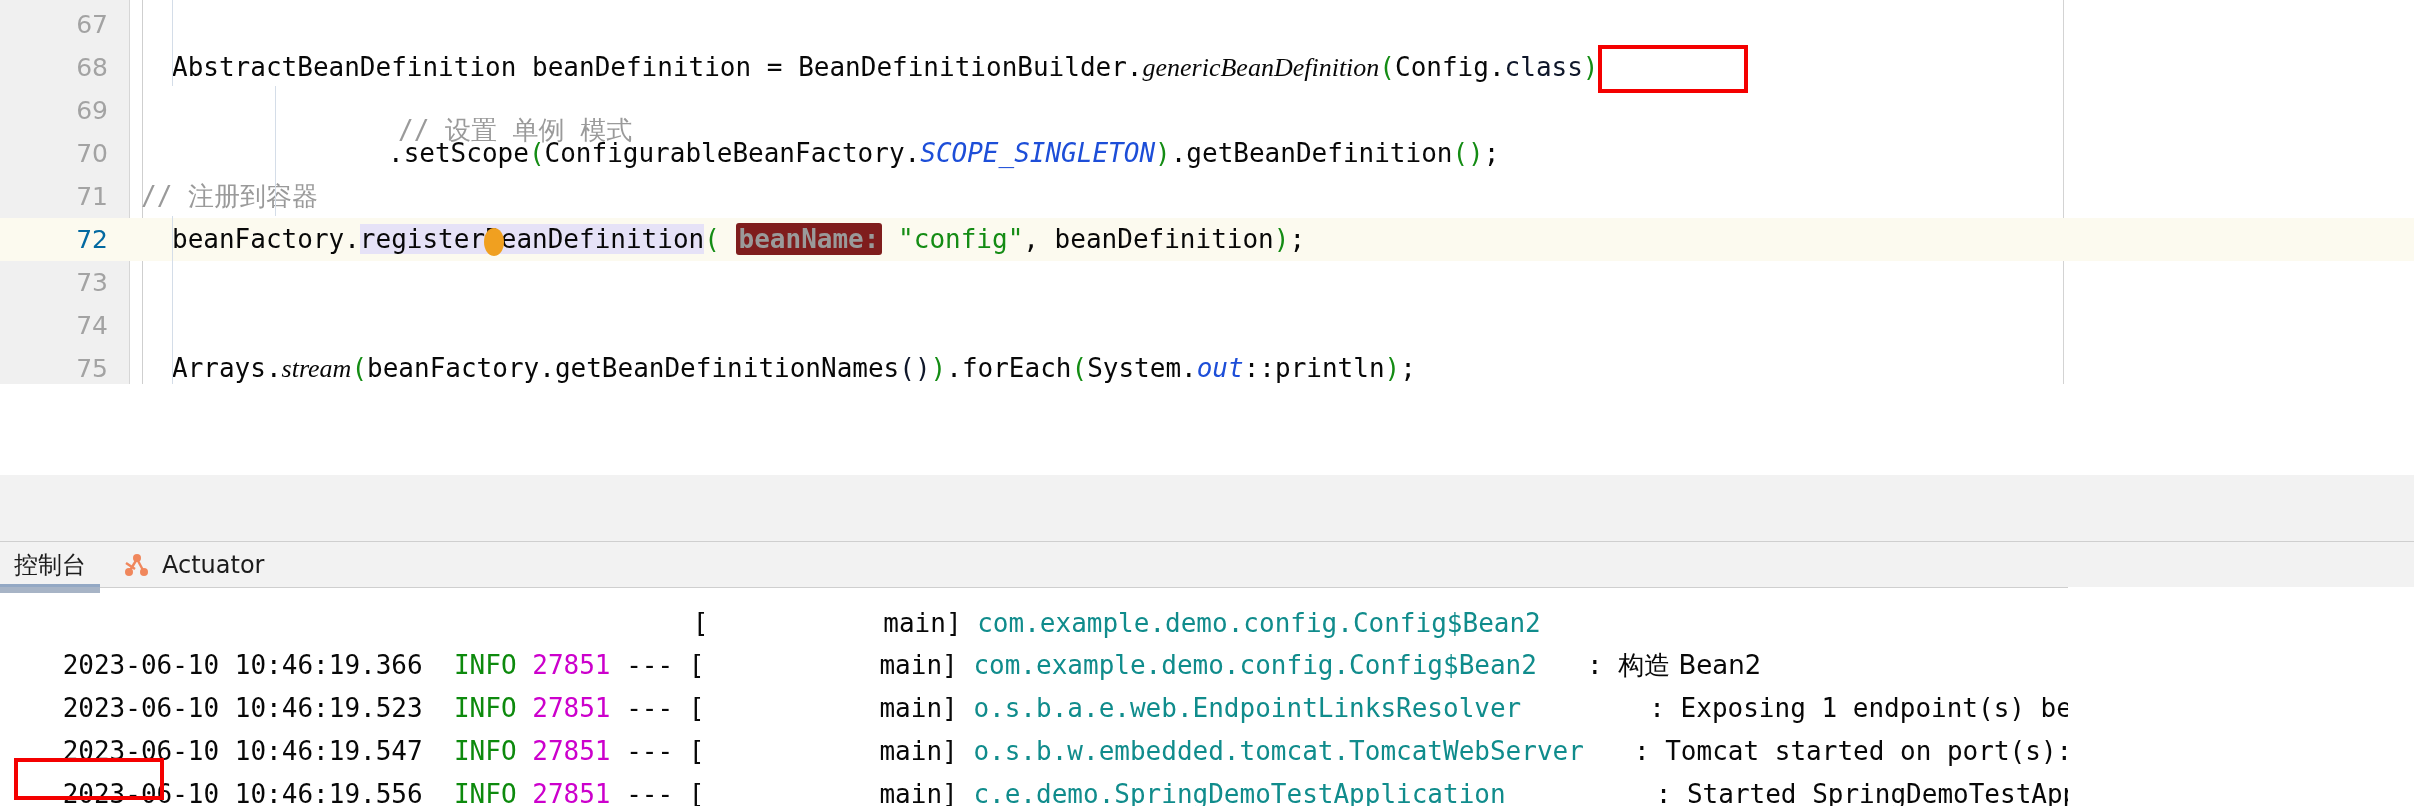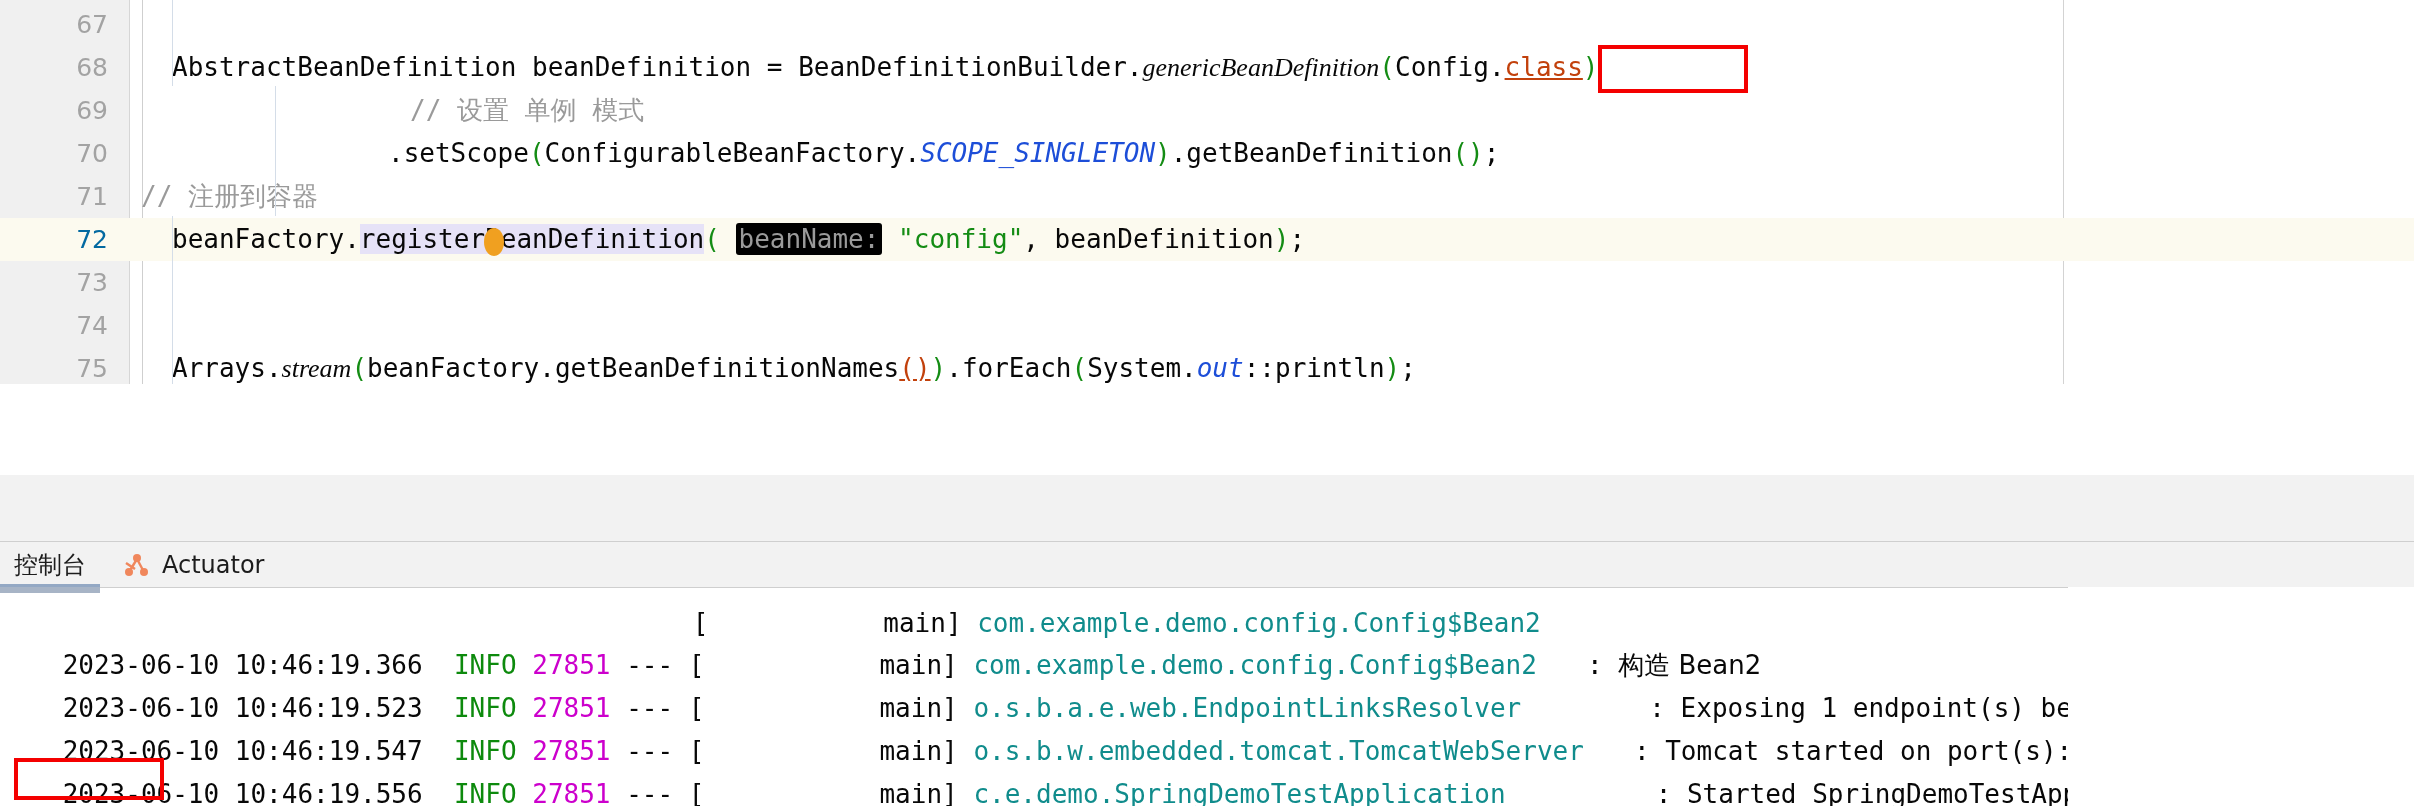--- a/index.html
+++ b/index.html
@@ -99,28 +99,29 @@
     left: 0; top: 474px;
     width: 2414px; height: 1px;
     background: #cfcfcf;
   }
 
   
   .s-comment { color: #9a9a9a; }
   .s-static  { color: #1d4ed8; font-style: italic; }
   .s-method-it { font-style: italic; font-family: Liberation Serif, serif; }
   .s-paren-g { color: #148c14; }
-  .s-paren-b { color: #c2410c; text-decoration: underline; }
+  .s-paren-b { color: #0f172a; }
   .s-string  { color: #148c14; }
   .s-brace-b { color: #0033b3; }
   .s-hint {
     color: #9a9a9a;
-    background: #000000;
+    background: #7f1d1d;
     border-radius: 3px;
     padding: 1px 3px;
+    font-weight: bold;
   }
   .ident-hl { background: #e6e2f7; }
 
   
   .redbox {
     position: absolute;
     border: 4px solid #f40000;
     background: transparent;
     pointer-events: none;
   }
@@ -230,21 +231,21 @@
       <span class="lineno">67</span>
     </div>
 
     <div class="row" style="top:46px;">
       <span class="lineno">68</span>
       <span class="codetext"><span>AbstractBeanDefinition</span><span> beanDefinition = BeanDefinitionBuilder.</span><span class="s-method-it">genericBeanDefinition</span><span class="s-paren-g">(</span><span>Config.</span><span class="s-paren-b">class</span><span class="s-paren-g">)</span></span>
     </div>
 
     <div class="row" style="top:89px;">
       <span class="lineno">69</span>
-      <span class="codetext s-comment" style="left:410px;">// 设置 单例 模式</span>
+      <span class="codetext s-comment" style="left:398px;margin-top:20px;">// 设置 单例 模式</span>
     </div>
 
     <div class="row" style="top:132px;">
       <span class="lineno">70</span>
       <span class="codetext" style="left:388px;"><span>.setScope</span><span class="s-paren-g">(</span><span>ConfigurableBeanFactory.</span><span class="s-static">SCOPE_SINGLETON</span><span class="s-paren-g">)</span><span>.getBeanDefinition</span><span class="s-paren-g">()</span><span>;</span></span>
     </div>
 
     <div class="row" style="top:175px;">
       <span class="lineno">71</span>
       <span class="codetext s-comment" style="left:141px;">// 注册到容器</span>

